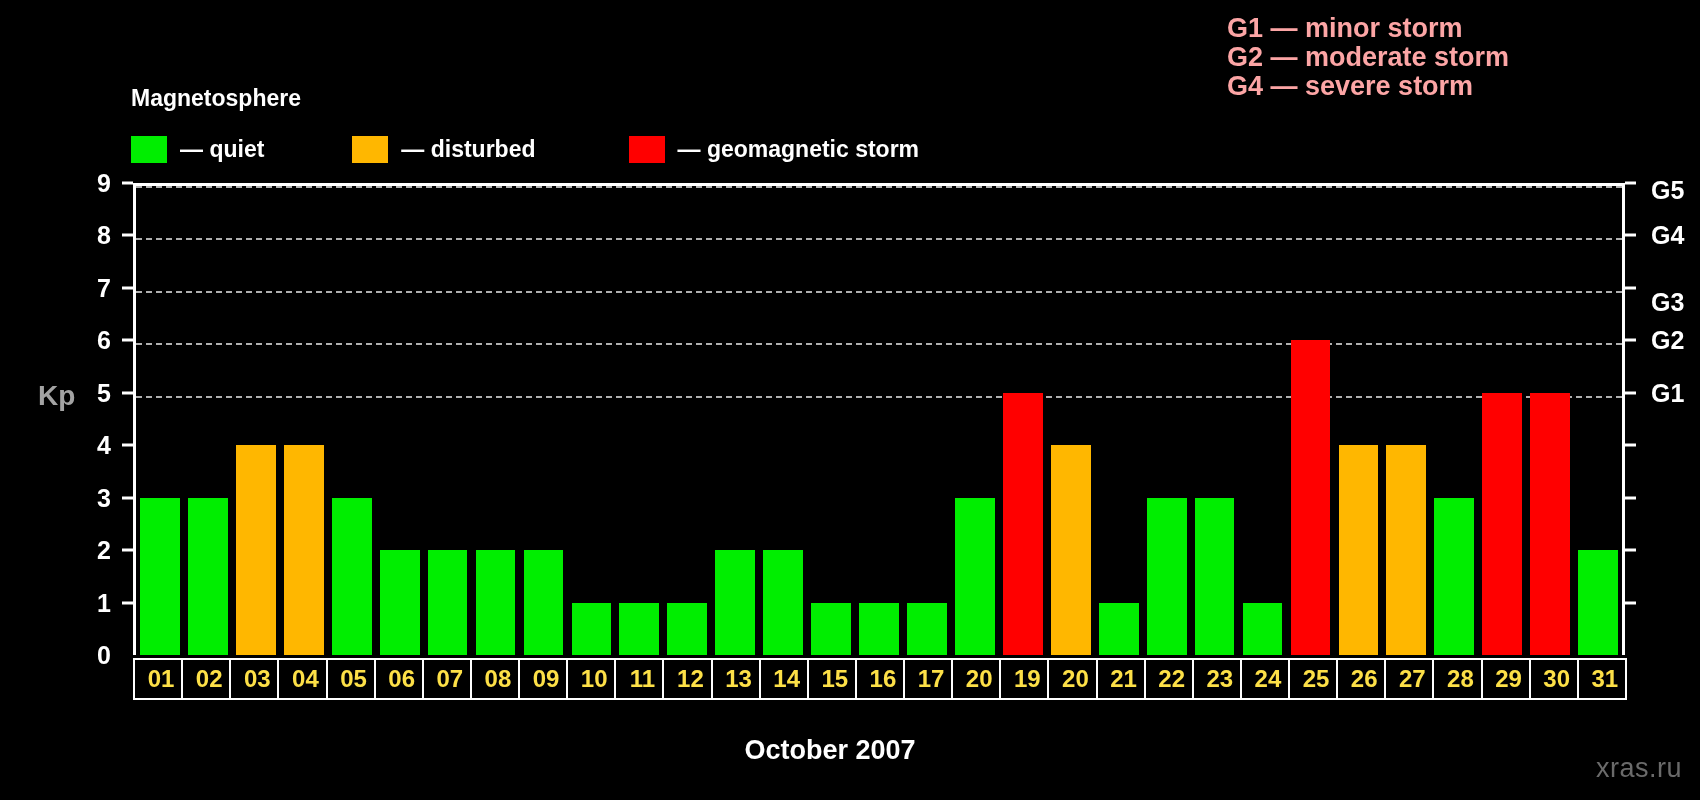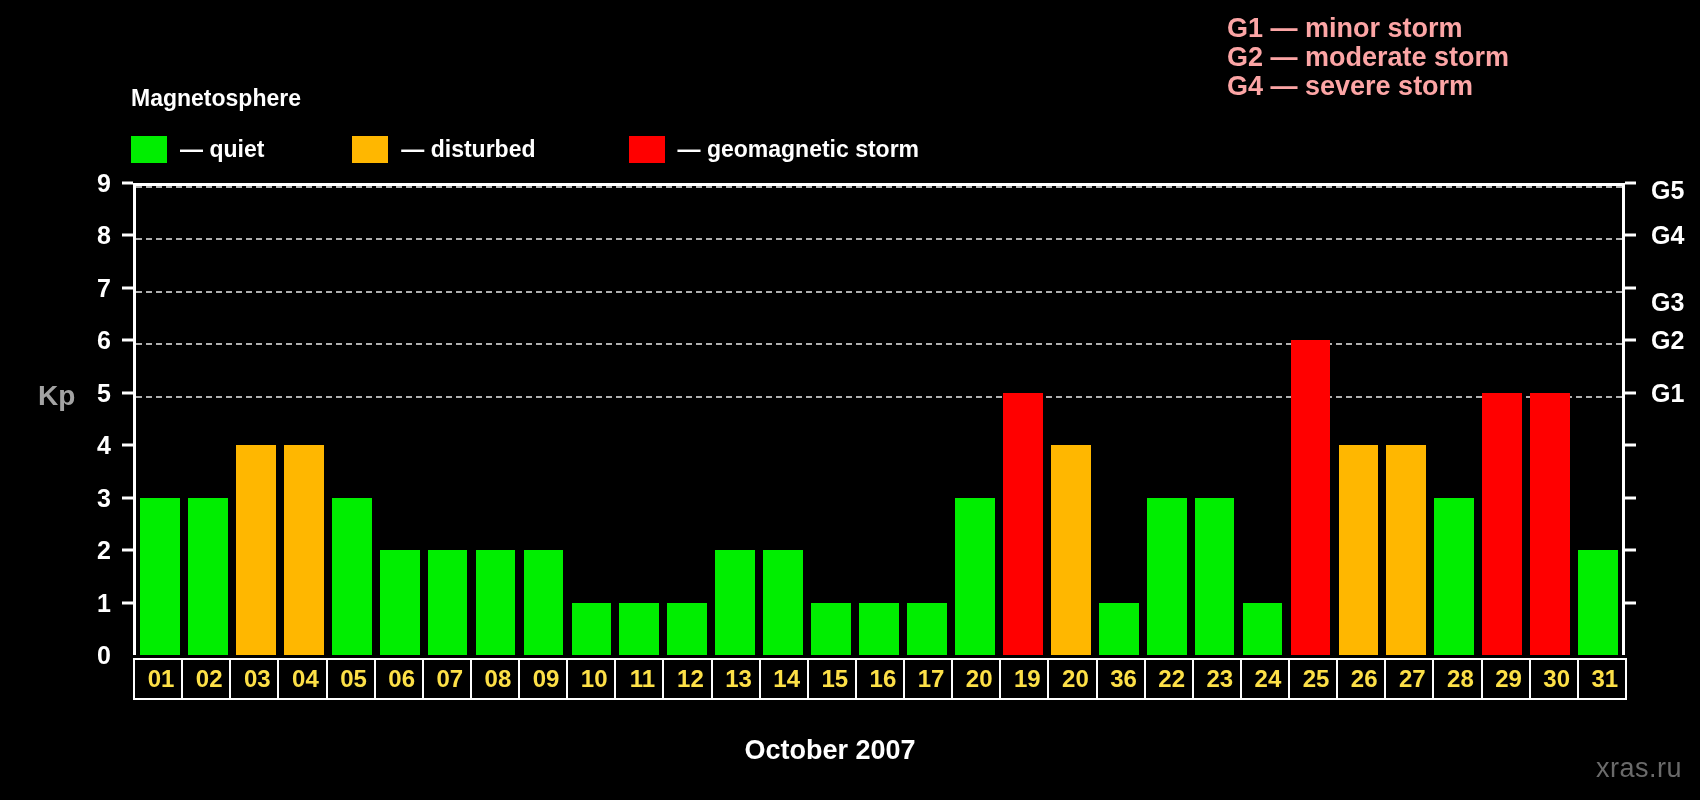--- a/index.html
+++ b/index.html
@@ -467,21 +467,21 @@
       <div class="day-cell">11</div>
       <div class="day-cell">12</div>
       <div class="day-cell">13</div>
       <div class="day-cell">14</div>
       <div class="day-cell">15</div>
       <div class="day-cell">16</div>
       <div class="day-cell">17</div>
       <div class="day-cell">20</div>
       <div class="day-cell">19</div>
       <div class="day-cell">20</div>
-      <div class="day-cell">36</div>
+      <div class="day-cell">21</div>
       <div class="day-cell">22</div>
       <div class="day-cell">23</div>
       <div class="day-cell">24</div>
       <div class="day-cell">25</div>
       <div class="day-cell">26</div>
       <div class="day-cell">27</div>
       <div class="day-cell">28</div>
       <div class="day-cell">29</div>
       <div class="day-cell">30</div>
       <div class="day-cell">31</div>

